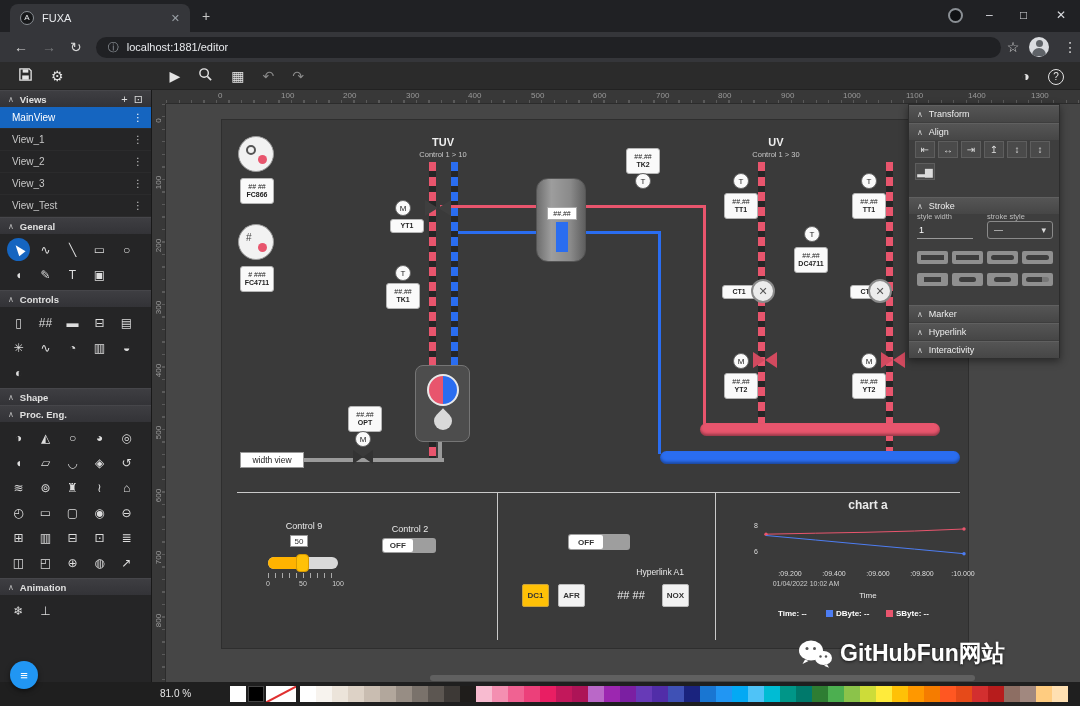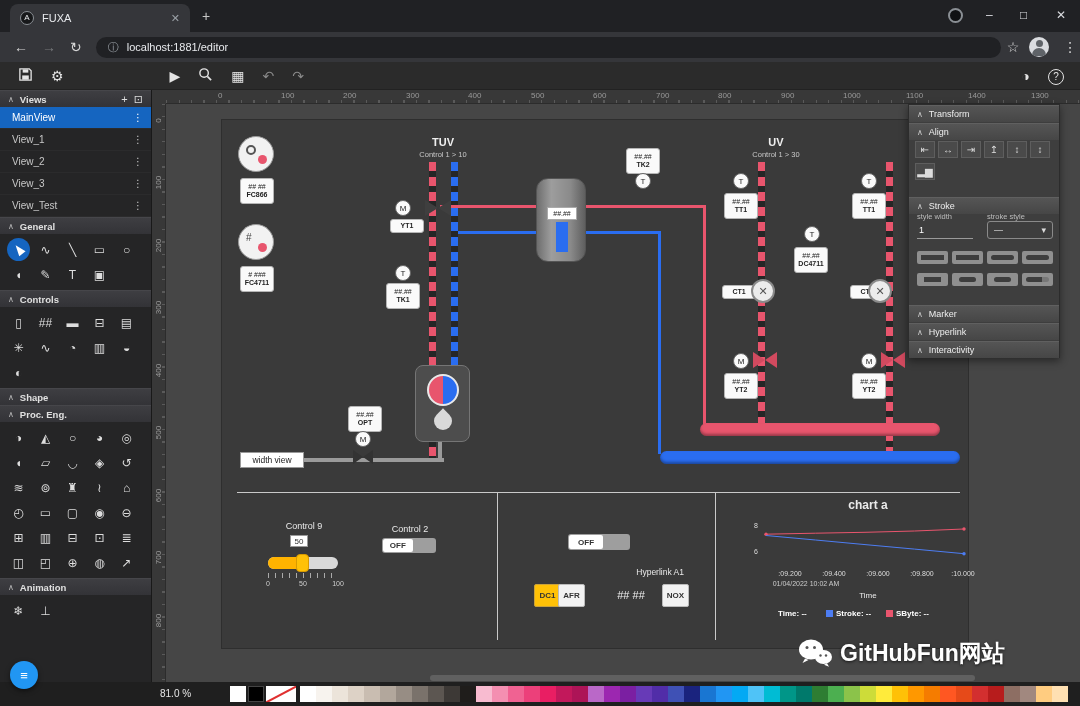--- a/index.html
+++ b/index.html
@@ -122,21 +122,21 @@
 
 
 #statusbar{position:absolute;left:0;top:682px;width:1080px;height:24px;background:#1f1f1f}
 #zoomlab{position:absolute;left:160px;top:6px;font-size:10px;color:#e6e6e6}
 .pal{position:absolute;top:4px;width:16px;height:16px}
 #palwhite{position:absolute;left:230px;top:4px;width:16px;height:16px;background:#fff}
 #palblack{position:absolute;left:248px;top:4px;width:16px;height:16px;background:#000;border:1px solid #444}
 #palx{position:absolute;left:266px;top:4px;width:30px;height:16px;background:#fff;overflow:hidden}
 #palx::after{content:"";position:absolute;left:-4px;top:7px;width:40px;height:2px;background:#e03030;transform:rotate(-28deg)}
 #fab{position:absolute;left:10px;top:661px;width:28px;height:28px;border-radius:50%;background:#2196f3;color:#fff;font-size:13px;display:flex;align-items:center;justify-content:center;box-shadow:0 2px 5px rgba(0,0,0,.5);z-index:30}
-#watermark{position:absolute;left:798px;top:638px;display:flex;align-items:flex-start;gap:8px;z-index:25}
+#watermark{position:absolute;left:798px;top:638px;display:flex;align-items:center;gap:8px;z-index:25}
 #watermark .wm-text{color:#fff;font-size:23px;font-weight:bold;text-shadow:0 1px 3px rgba(0,0,0,.7)}
 </style>
 </head>
 <body>
 
 <div id="titlebar">
   <div id="tab">
     <span class="favicon">A</span>
     <span class="t">FUXA</span>
     <span class="dimico">✕</span>
@@ -487,21 +487,21 @@
 
     <div class="small-lab" style="left:158px;top:404px;width:60px">Control 2</div>
     <div class="tog" style="left:160px;top:418px;width:54px;height:15px">
       <span class="knob">OFF</span>
     </div>
 
     <div class="tog" style="left:346px;top:414px;width:62px;height:16px">
       <span class="knob">OFF</span>
     </div>
     <div class="small-lab" style="left:352px;top:447px;width:110px;text-align:right;font-size:8.5px">Hyperlink A1</div>
-    <button class="pbtn yellow" style="left:312px;top:464px">DC1</button>
+    <button class="pbtn yellow" style="left:300px;top:464px">DC1</button>
     <button class="pbtn" style="left:336px;top:464px">AFR</button>
     <div class="bigval" style="left:386px;top:469px;width:46px">## ##</div>
     <button class="pbtn" style="left:440px;top:464px">NOX</button>
 
     <div class="small-lab" style="left:596px;top:378px;width:100px;font-size:12px;font-weight:bold">chart a</div>
     <div class="layer">
         <span class="ytick" style="top: 402px;">8</span>
         <span class="ytick" style="top: 428px;">6</span>
       </div>
     <svg style="position:absolute;left:540px;top:396px" width="206" height="52" viewBox="0 0 206 52">
@@ -515,21 +515,21 @@
         <span class="xtick" style="left: 548px;">:09.200</span>
         <span class="xtick" style="left: 592px;">:09.400</span>
         <span class="xtick" style="left: 636px;">:09.600</span>
         <span class="xtick" style="left: 680px;">:09.800</span>
         <span class="xtick" style="left: 721px;">:10.000</span>
       </div>
     <div class="small-lab" style="left:524px;top:460px;width:120px;font-size:7px;color:#ccc">01/04/2022 10:02 AM</div>
     <div class="small-lab" style="left:616px;top:471px;width:60px;font-size:8px">Time</div>
     <span class="leg" style="left:556px;top:489px">Time: --</span>
     <i class="sw blue" style="left:604px;top:490px"></i>
-    <span class="leg" style="left:614px;top:489px">Stroke: --</span>
+    <span class="leg" style="left:614px;top:489px">DByte: --</span>
     <i class="sw red" style="left:664px;top:490px"></i>
     <span class="leg" style="left:674px;top:489px">SByte: --</span>
   </div>
   <div id="hscroll"></div>
 </div>
 
 <div id="rpanel">
   <div class="ph" style="top:0">
     <span class="ch">∧</span>
     <span>Transform</span>

